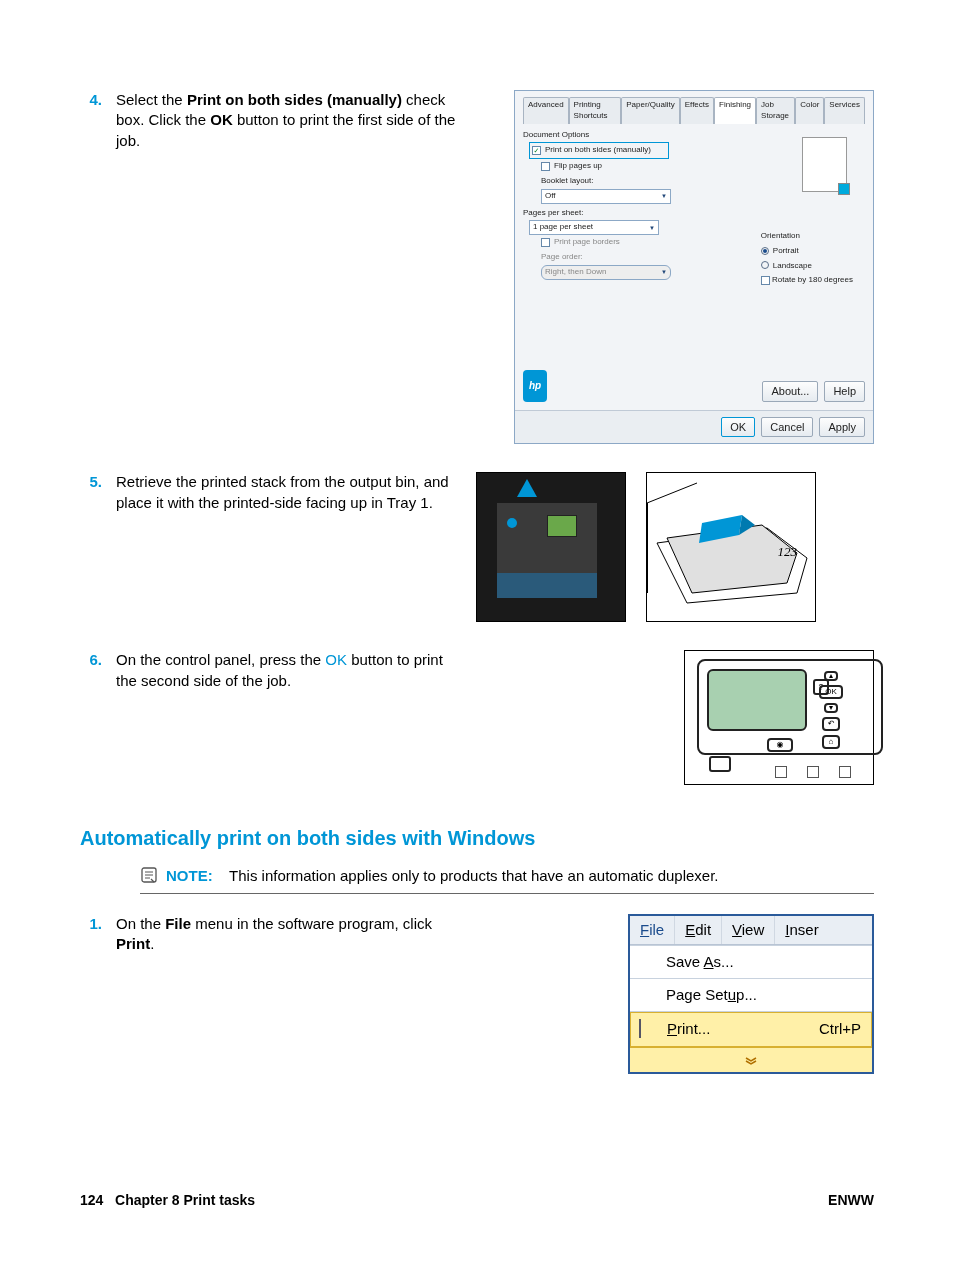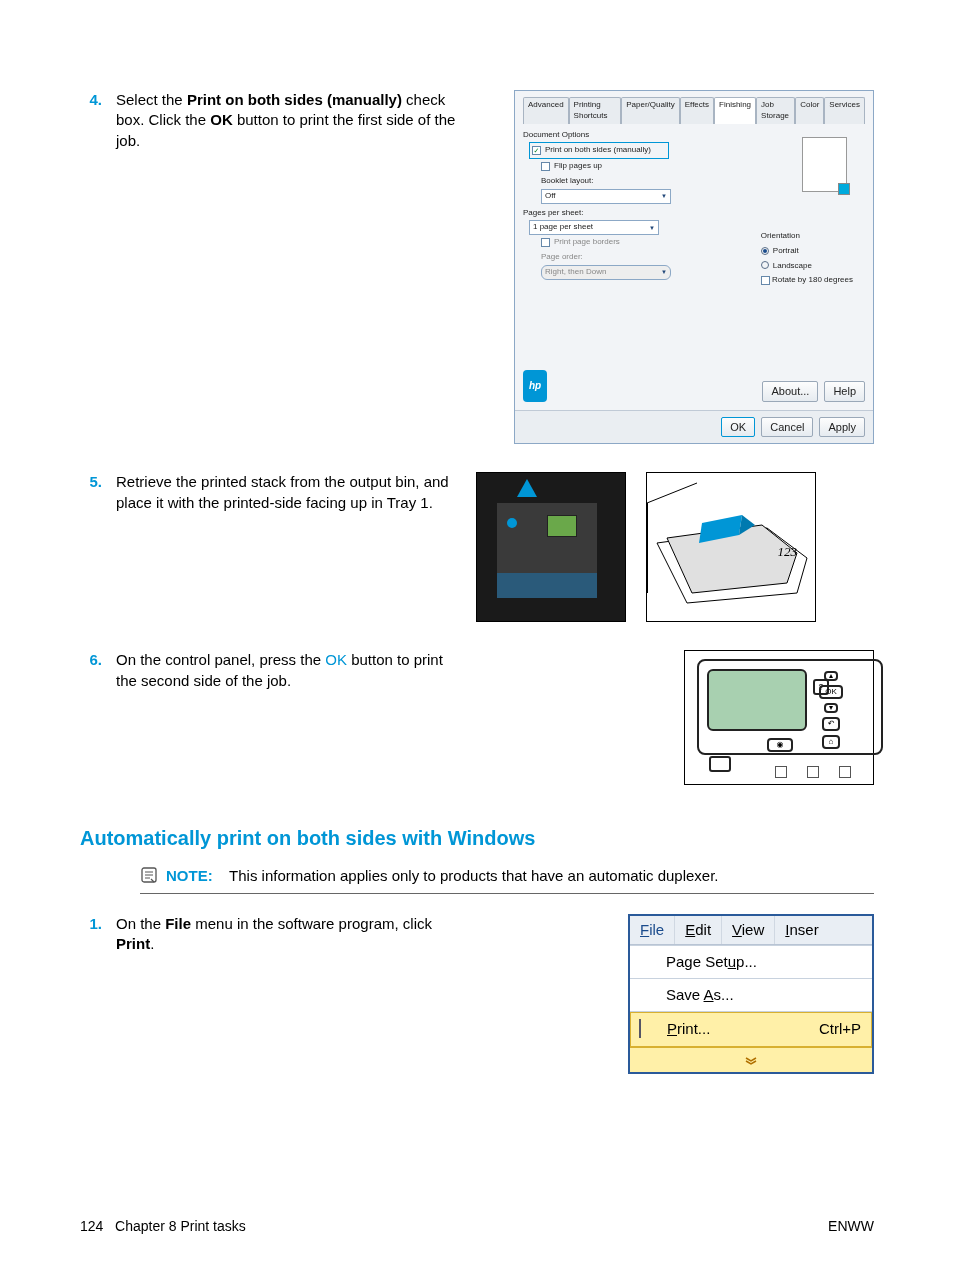--- a/index.html
+++ b/index.html
@@ -168,22 +168,22 @@
   .file-menu .drow{
     display:flex; align-items:center; padding:6px 10px 6px 8px;
     border-bottom:1px solid #c8d2de;
   }
   .file-menu .iconcol{width:28px;}
   .file-menu .drow.hl{background:#fff0a8;border:1px solid #d8b030;}
   .file-menu .drow .kb{margin-left:auto;}
   .file-menu .expand{text-align:center;padding:2px;background:#fff0a8;border-top:1px solid #d8b030;}
   .printer-icon{width:18px;height:14px;background:#8aa4c0;border:1px solid #556;}
   .footer{
-    position:absolute; bottom:34px; left:80px; right:80px;
-    display:flex; justify-content:space-between; font-size:14px;
+    position:absolute; bottom:60px; left:80px; right:80px;
+    display:flex; justify-content:space-between; font-size:14px;font-weight:bold;
   }
   .ok-link{color:#0096d6;}
   .faded{color:#888;}
 </style>
 </head>
 <body>
 
 <div class="step-row">
   <div class="step-num">4.</div>
   <div class="step-text">
@@ -338,25 +338,25 @@
     <div class="file-menu">
       <div class="menubar">
         <span class="mitem first"><u>F</u>ile</span>
         <span class="mitem"><u>E</u>dit</span>
         <span class="mitem"><u>V</u>iew</span>
         <span class="mitem" style="border-right:none;"><u>I</u>nser</span>
       </div>
       <div class="drop">
         <div class="drow">
           <span class="iconcol"></span>
-            <span>Page Set<u>u</u>p...</span>
+            <span>Save <u>A</u>s...</span>
         </div>
         <div class="drow">
           <span class="iconcol"></span>
-            <span>Save <u>A</u>s...</span>
+            <span>Page Set<u>u</u>p...</span>
         </div>
         <div class="drow hl">
           <span class="iconcol"><span class="printer-icon"></span></span>
           <span><u>P</u>rint...</span>
           <span class="kb">Ctrl+P</span>
         </div>
         <div class="expand">
           <svg width="12" height="8">
               <polyline points="1,1 6,4 11,1" fill="none" stroke="#b07000" stroke-width="1.5"></polyline>
               <polyline points="1,4 6,7 11,4" fill="none" stroke="#b07000" stroke-width="1.5"></polyline>

